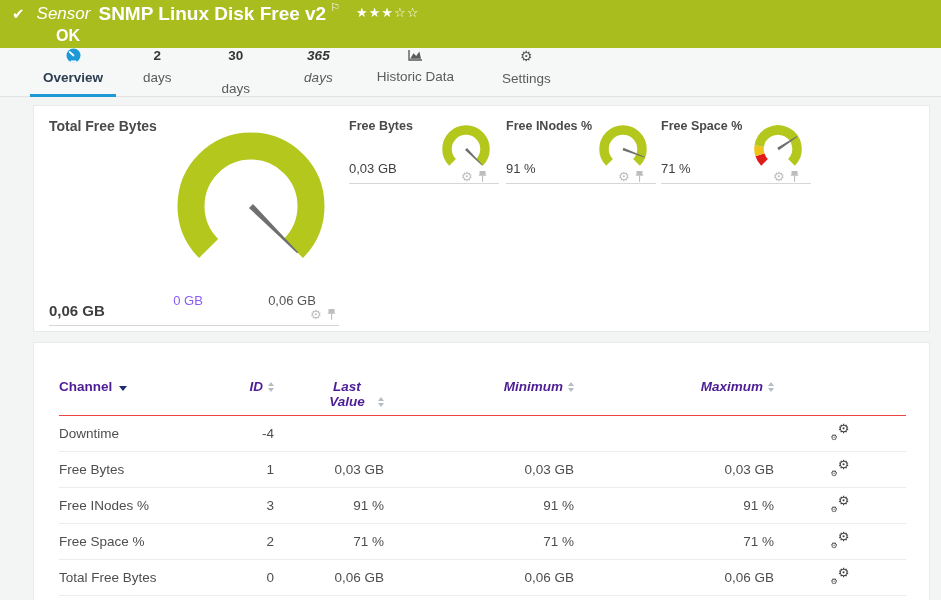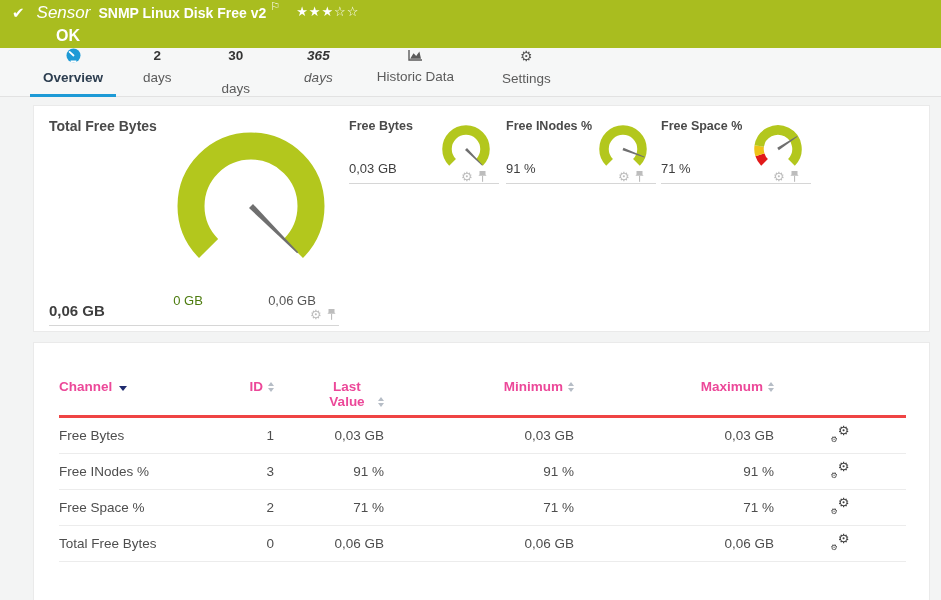--- a/index.html
+++ b/index.html
@@ -5,21 +5,21 @@
   * { margin:0; padding:0; box-sizing:border-box; }
   html,body { width:941px; height:600px; overflow:hidden; }
   body { font-family:"Liberation Sans","DejaVu Sans",sans-serif; background:#f3f4f4; position:relative; }
   .icon { font-family:"DejaVu Sans",sans-serif; }
 
   
   .topbar { position:absolute; top:0; left:0; width:941px; height:48px; background:#a9bd1f; color:#fff; }
   .topbar-line1 { position:absolute; top:3px; left:12px; display:flex; align-items:center; }
   .check-icon { font-size:15px; font-weight:bold; margin-right:12px; }
   .kind { font-style:italic; font-size:17px; margin-right:8px; }
-  .sensor-name { font-weight:bold; font-size:14px;text-align:right; }
+  .sensor-name { font-weight:bold; font-size:19px;text-align:right; }
   .flag-icon { font-size:11px; position:relative; top:-7px; margin-left:4px; }
   .stars { font-size:13px; letter-spacing:1px; margin-left:16px; position:relative; top:-2px; cursor:pointer; }
   .ok-label { position:absolute; top:27px; left:56px; font-size:16px; font-weight:bold; }
 
   
   .tabbar { position:absolute; top:48px; left:0; width:941px; height:49px; background:#f6f7f7;
             border-bottom:1px solid #e2e2e2; display:flex; align-items:stretch; padding-left:30px; }
   .tab { display:flex; align-items:center; gap:7px; padding:0 13px; font-size:13.5px; color:#5b5b5b;
          position:relative; cursor:pointer; white-space:nowrap;flex-direction:column; }
   .tab b { color:#353535; }
@@ -30,44 +30,44 @@
   .mr5{margin-right:18px;font-style:italic;} .mr6{margin-right:22px;} .mr7{margin-right:16px;}
 
   
   .panel { position:absolute; left:33px; width:897px; background:#fff; border:1px solid #eaeaea; }
   .panel-gauges { top:105px; height:227px; }
   .panel-table  { top:342px; height:268px; }
 
   
   .main-title { position:absolute; left:15px; top:12px; font-size:14px; font-weight:bold; color:#4a4a4a; }
   .main-gauge-svg { position:absolute; left:122px; top:16px; }
-  .label-min { position:absolute; left:118px; top:187px; width:72px; text-align:center; font-size:13px; color:#4d7c0f; }
+  .label-min { position:absolute; left:118px; top:187px; width:72px; text-align:center; font-size:13px; color:#8b5cf6; }
   .label-max { position:absolute; left:216px; top:187px; width:84px; text-align:center; font-size:13px; color:#555; }
   .main-value { position:absolute; left:15px; top:196px; font-size:15px; font-weight:bold; color:#3e3e3e; }
   .gauge-icons { display:flex; align-items:center; gap:5px; color:#bdbdbd; }
   .main-icons { position:absolute; left:276px; top:201px; }
   .gear-sm { font-size:13px; color:#bdbdbd; cursor:pointer; }
   .sep { position:absolute; border-top:1px solid #d6d6d6; }
   .main-sep { left:15px; top:219px; width:290px; }
 
   
   .gcell { position:absolute; top:10px; width:150px; height:70px; }
   .gcell-1{ left:315px; } .gcell-2{ left:472px; } .gcell-3{ left:627px; }
   .gcell-title { position:absolute; left:0; top:3px; font-size:12.5px; font-weight:bold; color:#4a4a4a; }
   .gcell-svg { position:absolute; left:86px; top:6px; }
   .gcell-value { position:absolute; left:0; top:45px; font-size:13px; color:#3e3e3e; }
   .gcell-icons { position:absolute; left:112px; top:53px; }
   .gcell-sep { left:0; top:67px; width:150px; }
 
   
   table.channels { position:absolute; left:25px; top:28px; width:847px; border-collapse:collapse; table-layout:fixed; }
-  .channels th { vertical-align:top; padding:8px 0 6px; font-size:13.5px; color:#ec4899; font-weight:bold;
-                 border-bottom:3px solid #ef4444; cursor:pointer; }
+  .channels th { vertical-align:top; padding:8px 0 6px; font-size:13.5px; color:#4c1d95; font-weight:bold;
+                 border-bottom:1px solid #ef4444; cursor:pointer; }
   .channels td { padding:8px 0; font-size:13.5px; color:#4e4e4e; border-bottom:1px solid #ececec; height:33px; }
-  .th-left{ text-align:left; } .th-right{ text-align:right; } .td-right{ text-align:right; }
+  .th-left{ text-align:left; } .th-right{ text-align:right;font-style:italic; } .td-right{ text-align:right; }
   .hdr-wrap { display:inline-block; width:52px; text-align:center; }
   .sorts { display:inline-flex; flex-direction:column; gap:2px; margin-left:5px; vertical-align:middle; }
   .tri-up { width:0; height:0; border-left:3.5px solid transparent; border-right:3.5px solid transparent;
             border-bottom:4px solid #b6bdc6; }
   .tri-down { width:0; height:0; border-left:3.5px solid transparent; border-right:3.5px solid transparent;
               border-top:4px solid #b6bdc6; }
   .caret-down { display:inline-block; width:0; height:0; border-left:4.5px solid transparent;
                 border-right:4.5px solid transparent; border-top:5px solid #1f2b6e; margin-left:7px; }
   .chan-name { cursor:pointer; }
   .rowgears { position:relative; display:inline-block; width:19px; height:16px; cursor:pointer; }
@@ -236,20 +236,28 @@
           <span>Maximum</span><span class="sorts">
               <span class="tri-up"></span>
               <span class="tri-down"></span>
             </span>
         </th>
         <th></th>
       </tr>
     </thead>
     <tbody>
       <tr>
+        <td class="chan-name">Downtime</td>
+        <td class="td-right">-4</td>
+        <td class="td-right"></td>
+        <td class="td-right"></td>
+        <td class="td-right"></td>
+        <td class="iconcell"><span class="rowgears"><span class="g-big icon">⚙</span><span class="g-sml icon">⚙</span></span></td>
+      </tr>
+      <tr>
         <td class="chan-name">Free Bytes</td>
         <td class="td-right">1</td>
         <td class="td-right">0,03 GB</td>
         <td class="td-right">0,03 GB</td>
         <td class="td-right">0,03 GB</td>
         <td class="iconcell"><span class="rowgears"><span class="g-big icon">⚙</span><span class="g-sml icon">⚙</span></span></td>
       </tr>
       <tr>
         <td class="chan-name">Free INodes %</td>
         <td class="td-right">3</td>

